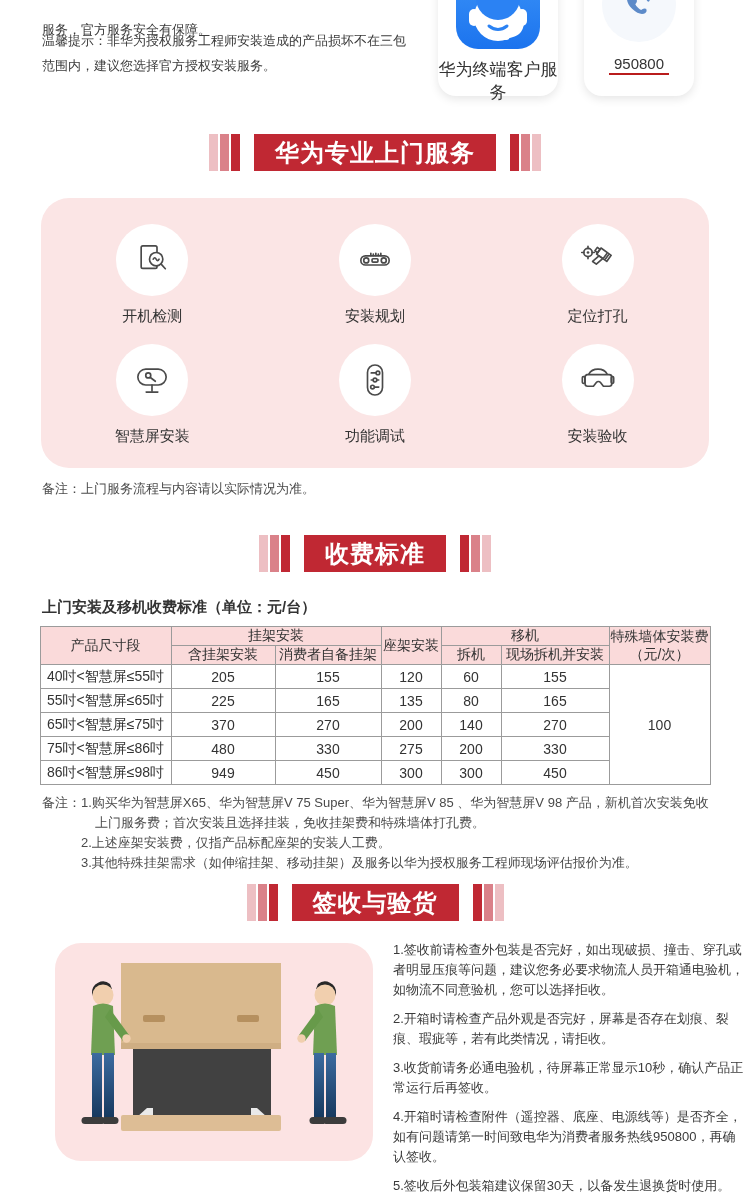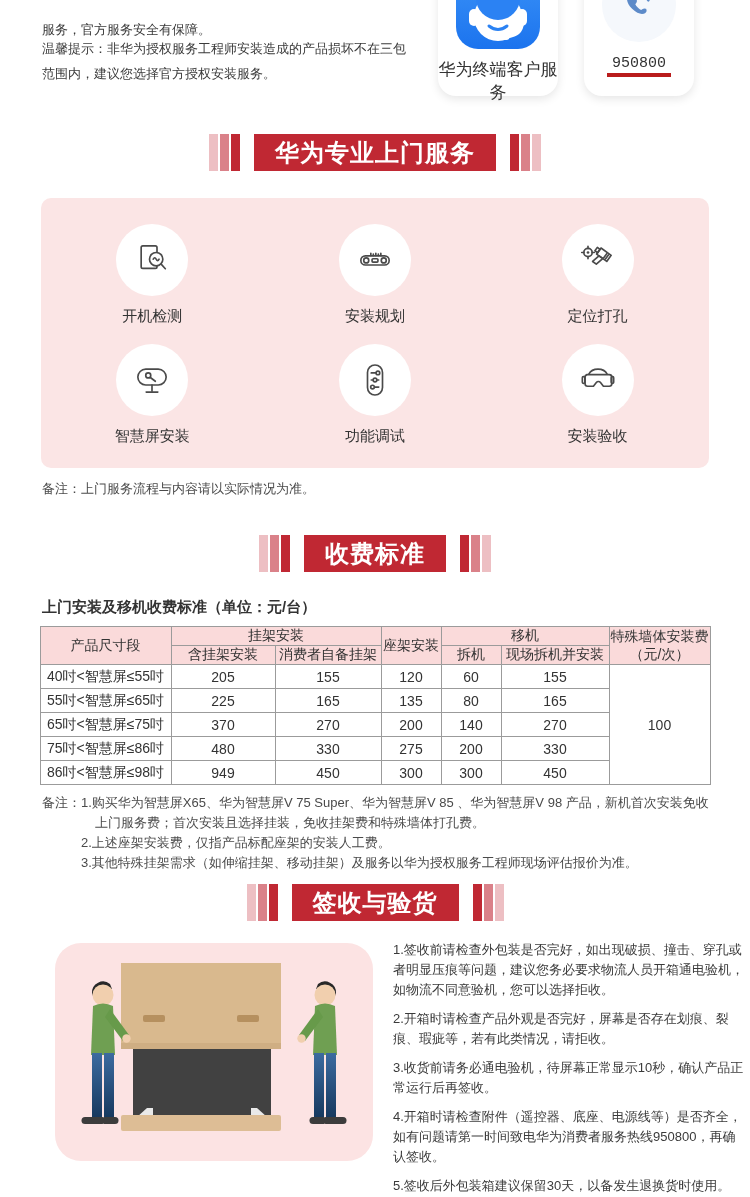--- a/index.html
+++ b/index.html
@@ -3,48 +3,48 @@
 <meta charset="utf-8">
 <style>
   * { box-sizing: border-box; margin: 0; padding: 0; }
   body { background:#fff; font-family:"Liberation Sans","DejaVu Sans",sans-serif; }
   .page { position:relative; width:750px; height:1197px; margin:0 auto; background:#fff;
           color:#333; overflow:hidden; }
 
   
   .top { position:relative; height:122px; }
   .intro-tail { position:absolute; left:42px; top:21px; font-size:13px; color:#3a3a3a; }
-  .tip { position:absolute; left:42px; top:36px; width:372px; font-size:13px;
+  .tip { position:absolute; left:42px; top:28px; width:372px; font-size:13px;
          line-height:25px; color:#3a3a3a; }
   .card { position:absolute; top:-44px; height:140px; background:#fff; border-radius:18px;
           box-shadow:0 3px 10px rgba(0,0,0,.10); text-align:center; }
   .card.cs { left:438px; width:120px; }
   .card.phone { left:584px; width:110px; }
   .cs-badge { width:84px; height:84px; margin:9px auto 0; border-radius:22px;
               background:linear-gradient(180deg,#3d95f8,#1b73ee); overflow:hidden; }
   .phone-badge { width:74px; height:74px; margin:12px auto 0; border-radius:50%;
                  background:#f5f8fc; display:flex; align-items:center; justify-content:center; }
   .card-label { margin-top:9px; font-size:17px; color:#333; }
   .phone-num { display:inline-block; margin-top:13px; font-size:15px; color:#333;
-               border-bottom:4px solid #b91c1c; padding:0 5px 1px;font-family:Liberation Mono, monospace; }
+               border-bottom:2px solid #b91c1c; padding:0 5px 1px; }
 
   
   .sec-header { display:flex; align-items:center; justify-content:center; gap:2px; }
   .sec-header .bar { width:9px; height:37px; }
   .bar.b-light { background:#edbfc3; }
   .bar.b-mid   { background:#da8189; }
   .bar.b-dark  { background:#c02833; }
   .header-box { margin:0 12px; padding:0 21px; height:37px; line-height:37px;
                 background:#c02833; color:#fff; font-size:24px; font-weight:bold;
                 letter-spacing:1px; }
   .h1 { margin-top:12px; } .h2 { margin-top:37px; } .h3 { margin-top:11px; }
 
   
   .svc-panel { width:668px; height:270px; margin:27px auto 0; background:#fbe5e5;
-               border-radius:10px; padding-top:26px; }
+               border-radius:28px; padding-top:26px; }
   .svc-row { display:flex; height:120px; }
   .svc-cell { width:33.33%; display:flex; flex-direction:column; align-items:center; }
   .svc-circle { width:72px; height:72px; border-radius:50%; background:#fff;
                 display:flex; align-items:center; justify-content:center; }
   .svc-label { margin-top:11px; font-size:15px; font-weight:500; color:#333; }
   .svc-note { margin:12px 0 16px 42px; font-size:13px; color:#4a4a4a; }
   .ico { stroke:#4a4a4a; fill:none; stroke-width:2; stroke-linecap:round; stroke-linejoin:round; }
 
   
   .table-title { margin:26px 0 0 42px; font-size:15px; font-weight:bold; color:#333; }

